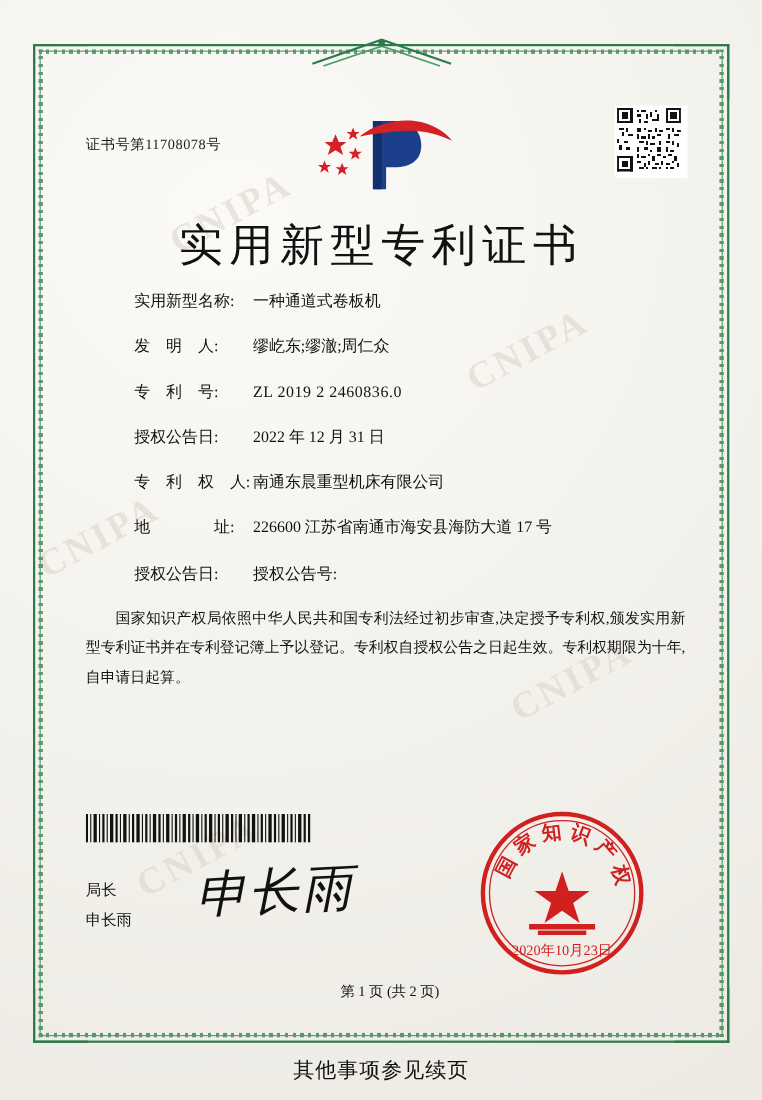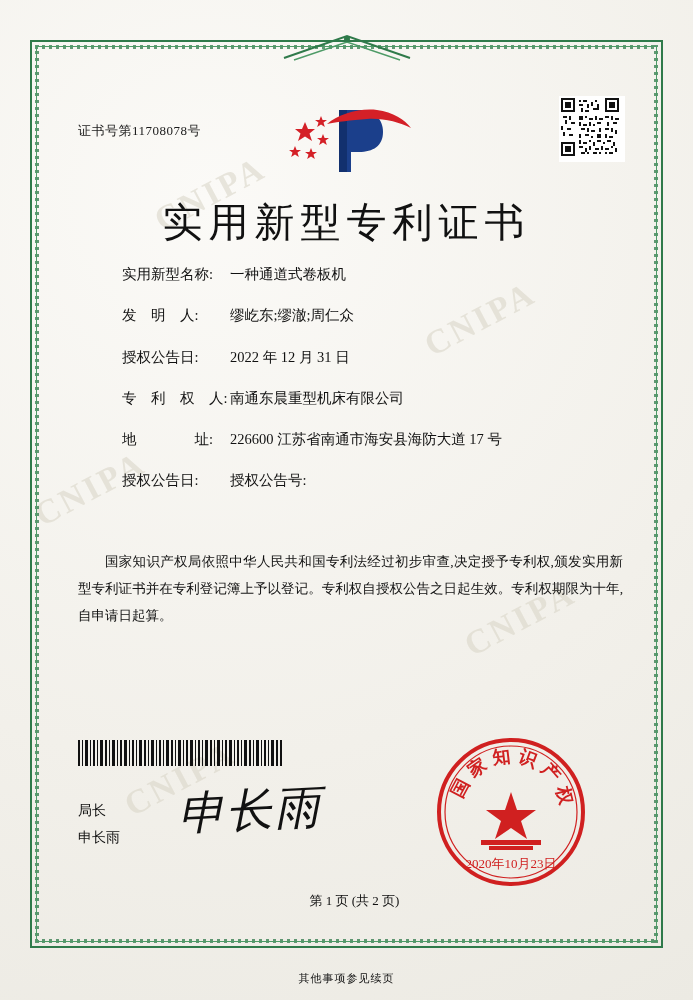--- a/index.html
+++ b/index.html
@@ -155,21 +155,21 @@
     width:160px;height:160px;
   }
 
   .pagenum{
     position:absolute;left:16px;right:0;top:812px;
     text-align:center;font-size:13px;color:#111;
   }
 
   .footer-note{
     position:absolute;left:0;right:0;bottom:14px;
-    text-align:center;font-size:11px;color:#111;letter-spacing:1px;
+    text-align:center;font-size:19px;color:#111;letter-spacing:1px;
   }
 </style>
 </head>
 <body>
 
 <div class="page">
 
   <div class="wm wm1">CNIPA</div>
   <div class="wm wm2">CNIPA</div>
   <div class="wm wm3">CNIPA</div>
@@ -303,20 +303,24 @@
     <div class="fields">
       <div class="frow">
         <div class="flabel">实用新型名称:</div>
         <div class="fvalue">一种通道式卷板机</div>
       </div>
       <div class="frow">
         <div class="flabel">发　明　人:</div>
         <div class="fvalue">缪屹东;缪澈;周仁众</div>
       </div>
       <div class="frow">
+        <div class="flabel">专　利　号:</div>
+        <div class="fvalue spaced">ZL 2019 2 2460836.0</div>
+      </div>
+      <div class="frow">
         <div class="flabel">授权公告日:</div>
         <div class="fvalue">2022 年 12 月 31 日</div>
       </div>
       <div class="frow">
         <div class="flabel">专　利　权　人:</div>
         <div class="fvalue">南通东晨重型机床有限公司</div>
       </div>
       <div class="frow">
         <div class="flabel">地　　　　址:</div>
         <div class="fvalue">226600 江苏省南通市海安县海防大道 17 号</div>

